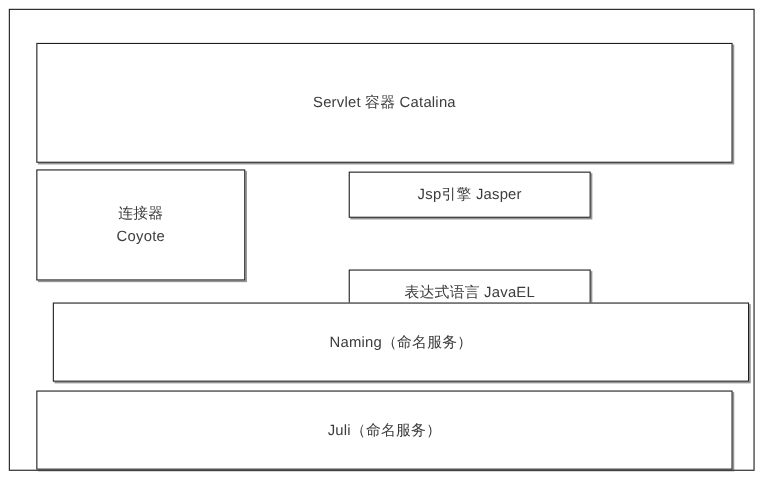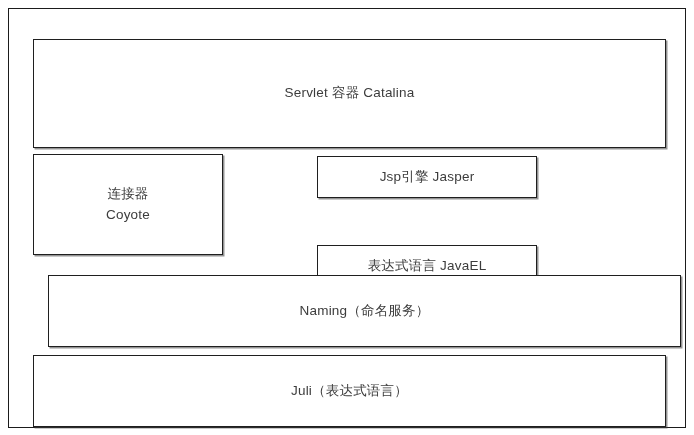--- a/index.html
+++ b/index.html
@@ -124,17 +124,17 @@
 
     <div class="box" id="box-javael">
       <span class="box-label">表达式语言 JavaEL</span>
     </div>
 
     <div class="box" id="box-naming">
       <span class="box-label">Naming（命名服务）</span>
     </div>
 
     <div class="box" id="box-juli">
-      <span class="box-label">Juli（表达式语言）</span>
+      <span class="box-label">Juli（命名服务）</span>
     </div>
 
   </div>
 </div>
 
 </body></html>

